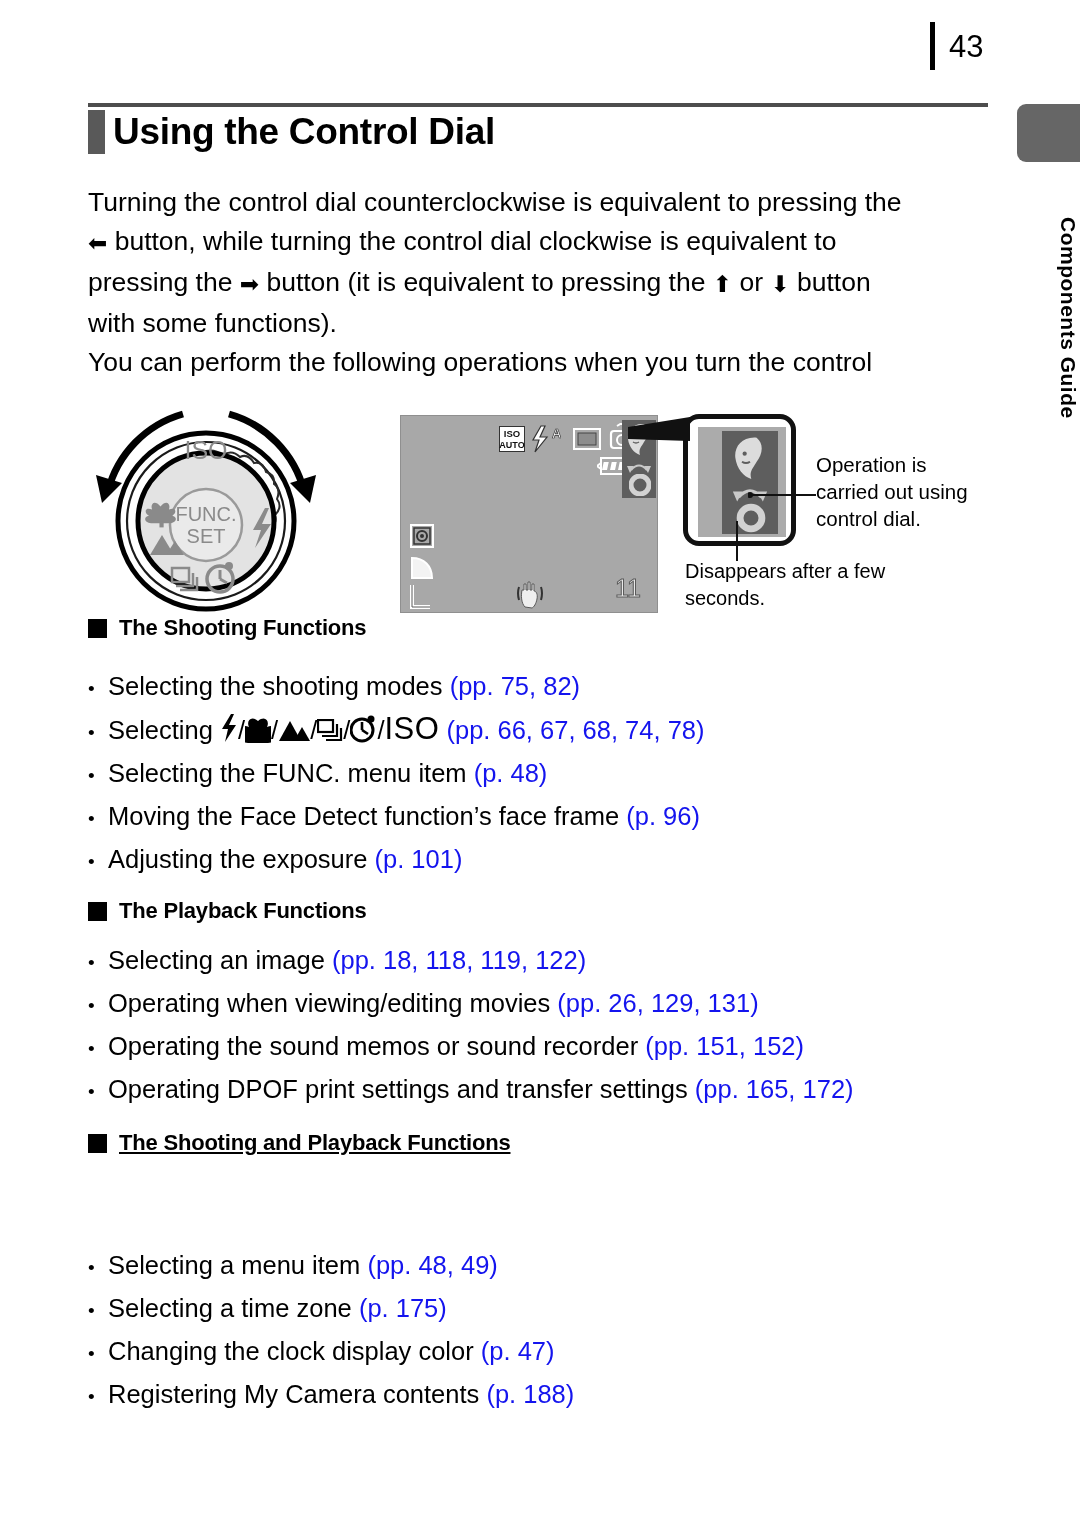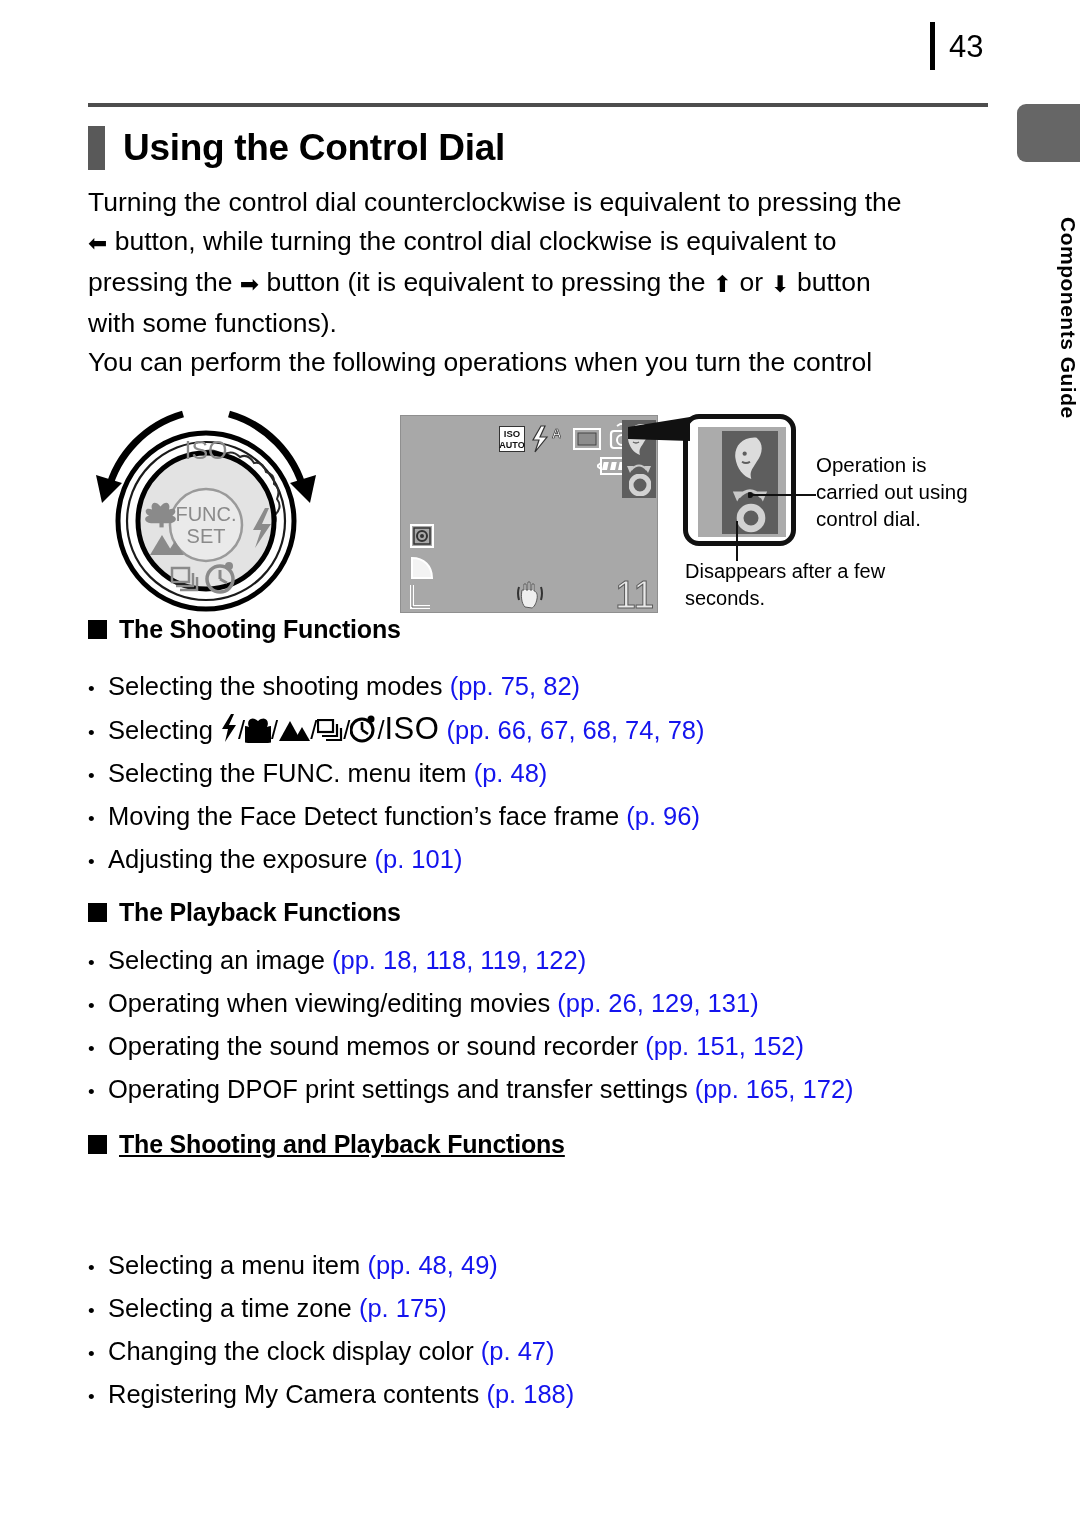--- a/index.html
+++ b/index.html
@@ -34,22 +34,22 @@
     font-size:21px; font-weight:bold; letter-spacing:.5px;
     writing-mode:vertical-rl; text-orientation:mixed;
     color:#000;
   }
 
   .title-rule{
     position:absolute; left:88px; top:103px;
     width:900px; height:4px; background:#4d4d4d;
   }
   .title-row{
-    position:absolute; left:88px; top:126px;
-    display:flex; align-items:stretch; gap:18px;
+    position:absolute; left:88px; top:110px;
+    display:flex; align-items:stretch; gap:8px;
   }
   .title-bar{ width:17px; background:#595959; }
   .title-text{
     font-size:37px; font-weight:bold; line-height:1.18;
     letter-spacing:-.3px; color:#000;
   }
 
   
   .intro{
     position:absolute; left:88px; top:183px; width:900px;
@@ -99,21 +99,21 @@
   }
   .callout-text2{
     position:absolute; left:597px; top:155px;
     font-size:20px; line-height:27px; color:#000;
   }
 
   
   .sec-head{
     position:absolute; left:88px;
     display:flex; align-items:center; gap:12px;
-    font-size:25px; font-weight:bold; letter-spacing:-.2px;
+    font-size:22px; font-weight:bold; letter-spacing:-.2px;
   }
   .sec-sq{ width:19px; height:19px; background:#000; display:inline-block; }
 
   .bullets{ position:absolute; left:88px; font-size:25.5px; line-height:40px; }
   .bullets .row{ display:block; white-space:nowrap; }
   .bu{ display:inline-block; width:20px; }
   .bu::before{ content:"\2022"; font-size:19px; }
   .ref{ color:#1414ee; }
 
   .ico-inline{ display:inline-block; vertical-align:-4px; }
@@ -284,21 +284,21 @@
       <path d="M3,1 L3,23 L21,23" fill="none" stroke="#fff" stroke-width="4"></path>
       <path d="M3,1 L3,23 L21,23" fill="none" stroke="#5a5a5a" stroke-width="1"></path>
     </svg>
 
     <svg class="lcd-ico" style="left:115px; top:163px;" width="28" height="30" viewBox="0 0 28 30">
       <path d="M9,28 C5,24 5,16 6,11 L8,11 L8,5 L10,5 L10,11 L12,11 L12,3 L14,3 L14,11 L16,11 L16,5 L18,5 L18,12 C20,12 22,15 21,20 C20,25 18,28 16,29 Z" fill="#efefef" stroke="#5a5a5a" stroke-width="1"></path>
       <path d="M3,8 q-2,6 0,13" fill="none" stroke="#333" stroke-width="2"></path>
       <path d="M25,8 q2,6 0,13" fill="none" stroke="#333" stroke-width="2"></path>
     </svg>
 
-    <div class="lcd-ico" style="left:214px; top:158px; font-size:38px; color:#e9e9e9;
+    <div class="lcd-ico" style="left:214px; top:158px; font-size:25px; color:#e9e9e9;
          font-family:'Liberation Sans',sans-serif; -webkit-text-stroke:1px #5a5a5a;">11</div>
   </div>
 
   <div class="callout-box">
     <div class="callout-inner">
       <div class="callout-dark">
         <svg style="position:absolute;left:4px;top:4px;" width="48" height="48" viewBox="0 0 30 36">
           <path d="M20,2 C9,1 3,9 4,17 C5,25 10,31 16,33 C14,27 18,24 20,20 C24,15 26,7 20,2 Z" fill="#dcdcdc"></path>
           <circle cx="11" cy="14" r="1.6" fill="#5e5e5e"></circle>
           <path d="M9,20 q3,2 6,0" fill="none" stroke="#5e5e5e" stroke-width="1.4"></path>

